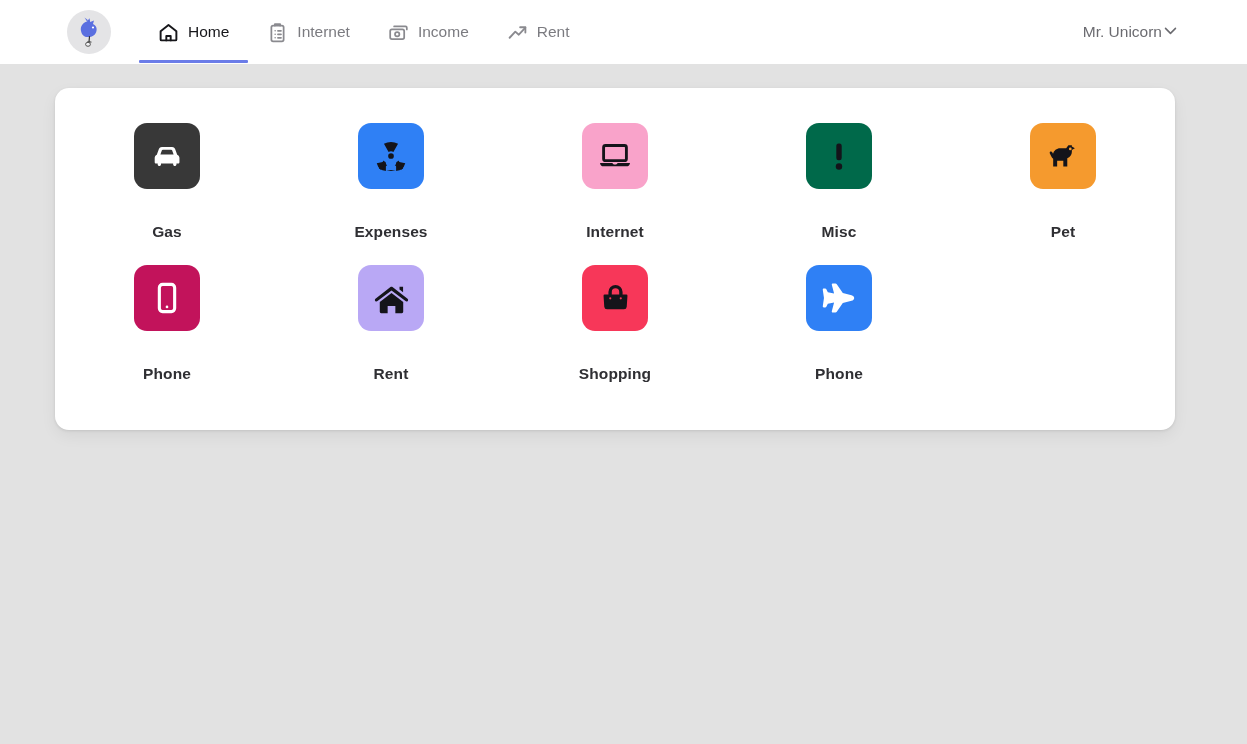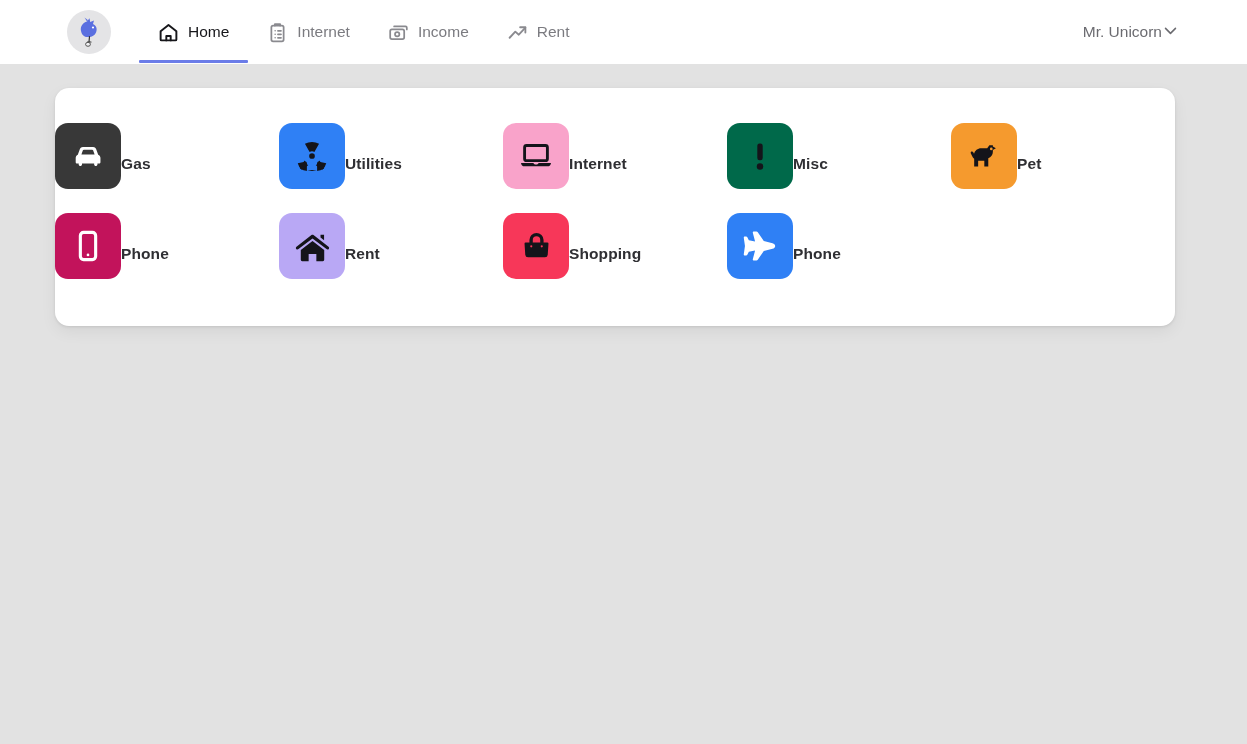--- a/index.html
+++ b/index.html
@@ -113,24 +113,25 @@
   }
 
   .grid {
     display: grid;
     grid-template-columns: repeat(5, 1fr);
     row-gap: 0;
   }
 
   .cat {
     display: flex;
-    flex-direction: row;
+    flex-direction: column;
     align-items: center;
     cursor: pointer;
     padding: 10px 0 14px 0;
+    gap: 18px;
   }
 
   .tile {
     width: 66px;
     height: 66px;
     border-radius: 13px;
     display: flex;
     align-items: center;
     justify-content: center;
   }
@@ -239,21 +240,21 @@
     <div class="cat">
       <div class="tile" style="background:#2f80f5">
         <svg width="36" height="36" viewBox="0 0 24 24" fill="#14141a">
           <circle cx="12" cy="12" r="1.9"></circle>
           <path d="M12 2.6 a9.4 9.4 0 0 0-4.7 1.3 l3.1 5.35 a3.3 3.3 0 0 1 1.6-0.42 3.3 3.3 0 0 1 1.6 0.42 l3.1-5.35 A9.4 9.4 0 0 0 12 2.6 Z"></path>
           <path d="M3.9 20.4 a9.4 9.4 0 0 0 8.1 1.0 9.4 9.4 0 0 0 8.1-1.0 l-3.1-5.35 a3.3 3.3 0 0 1-1.6 1.5 V22 H8.6 v-5.45 a3.3 3.3 0 0 1-1.6-1.5 Z" transform="translate(0,0)"></path>
           <path d="M2.5 16.8 a9.4 9.4 0 0 0 2.6 4.4 l4.35-3.05 a3.3 3.3 0 0 1-1.4-2.45 Z"></path>
           <path d="M21.5 16.8 l-5.55-1.1 a3.3 3.3 0 0 1-1.4 2.45 l4.35 3.05 a9.4 9.4 0 0 0 2.6-4.4 Z"></path>
         </svg>
       </div>
-      <div class="cat-label">Utilities</div>
+      <div class="cat-label">Expenses</div>
     </div>
 
     <div class="cat">
       <div class="tile" style="background:#f9a3ca">
         <svg width="36" height="36" viewBox="0 0 24 24">
           <rect x="4.4" y="5" width="15.2" height="10.1" rx="1.3" fill="none" stroke="#14141a" stroke-width="1.9"></rect>
           <path d="M2 16.6 h20 a0 0 0 0 1 0 0 c0 1.3-1.1 2.3-2.4 2.3 H4.4 C3.1 18.9 2 17.9 2 16.6 Z" fill="#14141a"></path>
           <path d="M10.3 16.6 h3.4 c0 0.6-0.7 1.0-1.7 1.0 s-1.7-0.4-1.7-1.0 Z" fill="#f9a3ca"></path>
         </svg>
       </div>

